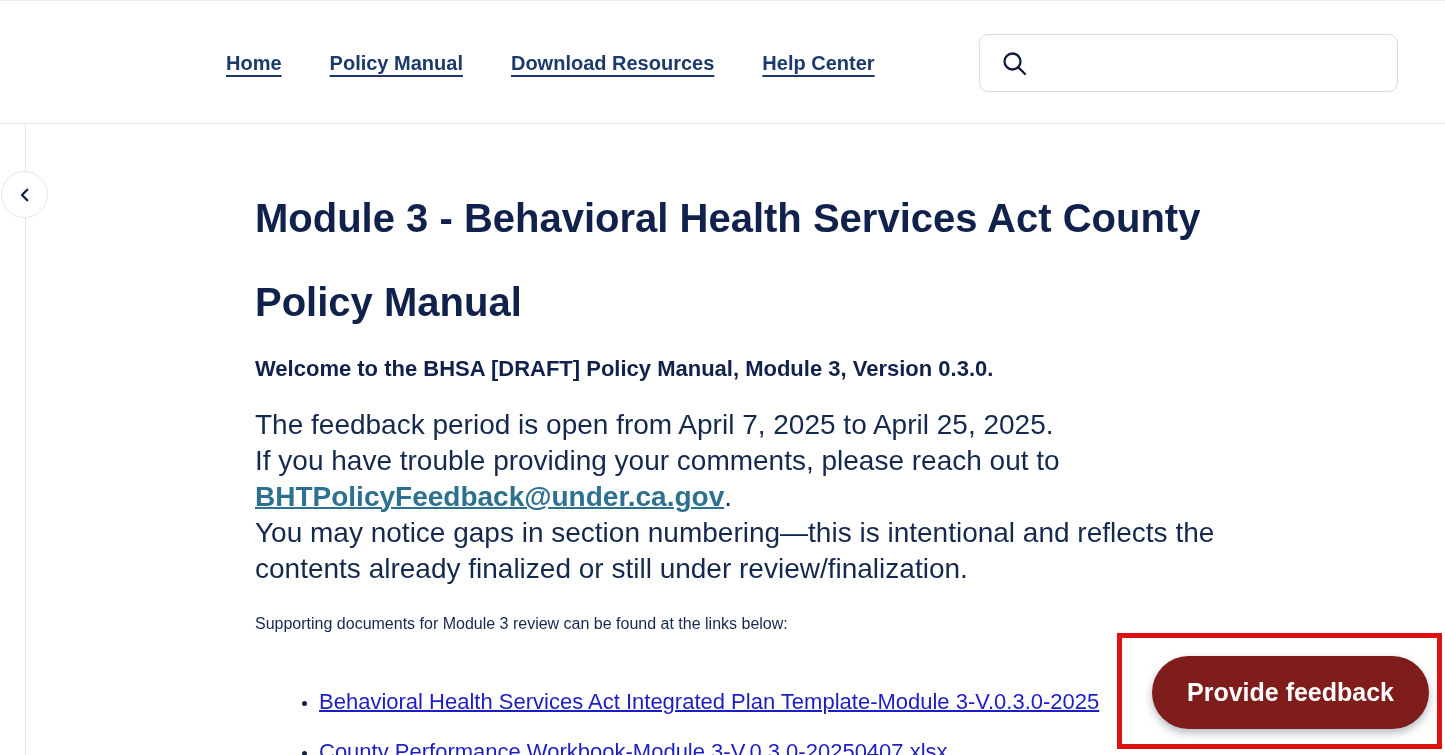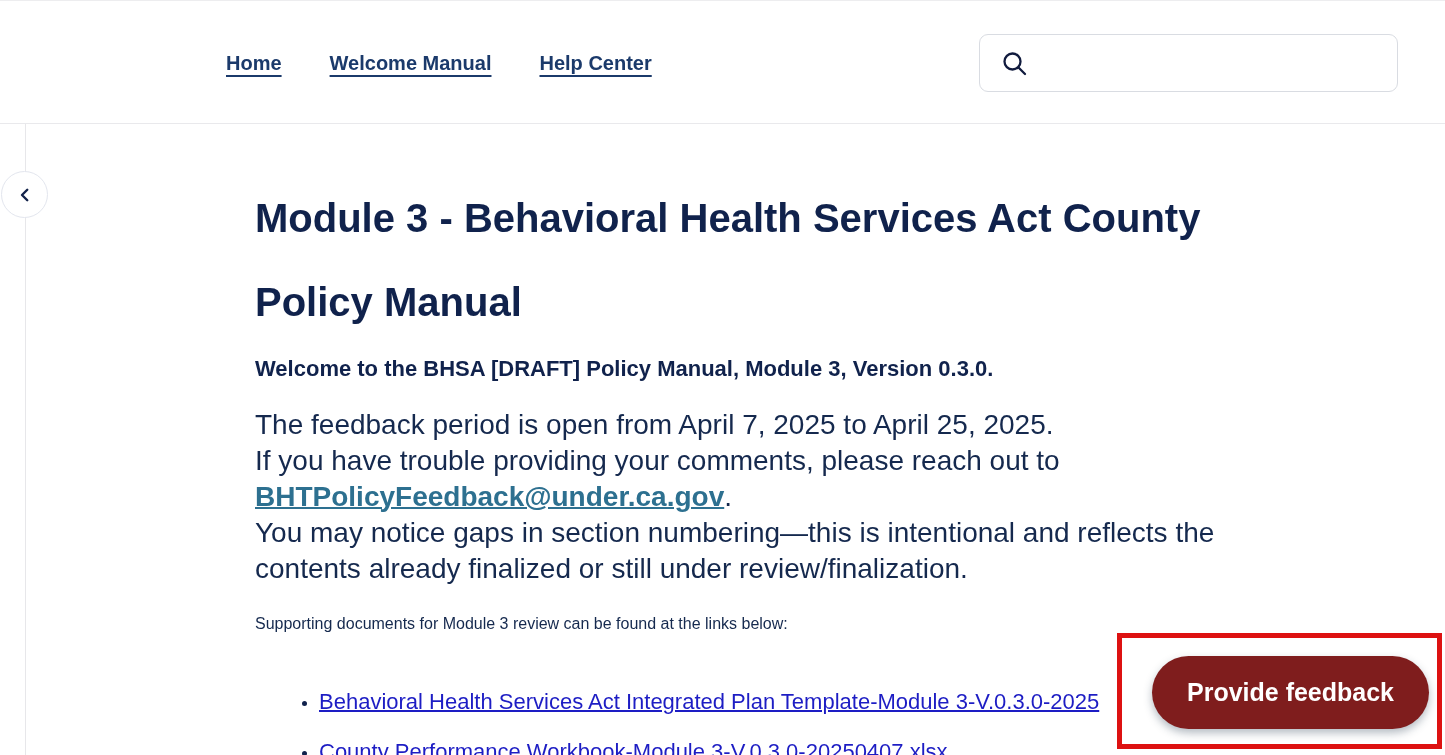--- a/index.html
+++ b/index.html
@@ -172,21 +172,22 @@
     pointer-events: none;
     z-index: 10;
   }
 </style>
 </head>
 <body>
 
 <header class="header">
   <nav class="top-nav">
     <a>Home</a>
-    <a>Welcome Manual</a>
+    <a>Policy Manual</a>
+    <a>Download Resources</a>
     <a>Help Center</a>
   </nav>
   <div class="search-box">
     <svg width="27" height="27" viewBox="0 0 27 27">
       <circle cx="11.5" cy="11.5" r="8" fill="none" stroke="#111b3e" stroke-width="2.3"></circle>
       <line x1="17.5" y1="17.5" x2="24" y2="24" stroke="#111b3e" stroke-width="2.3" stroke-linecap="round"></line>
     </svg>
     <input type="text" value="" placeholder="" style="">
   </div>
 </header>

